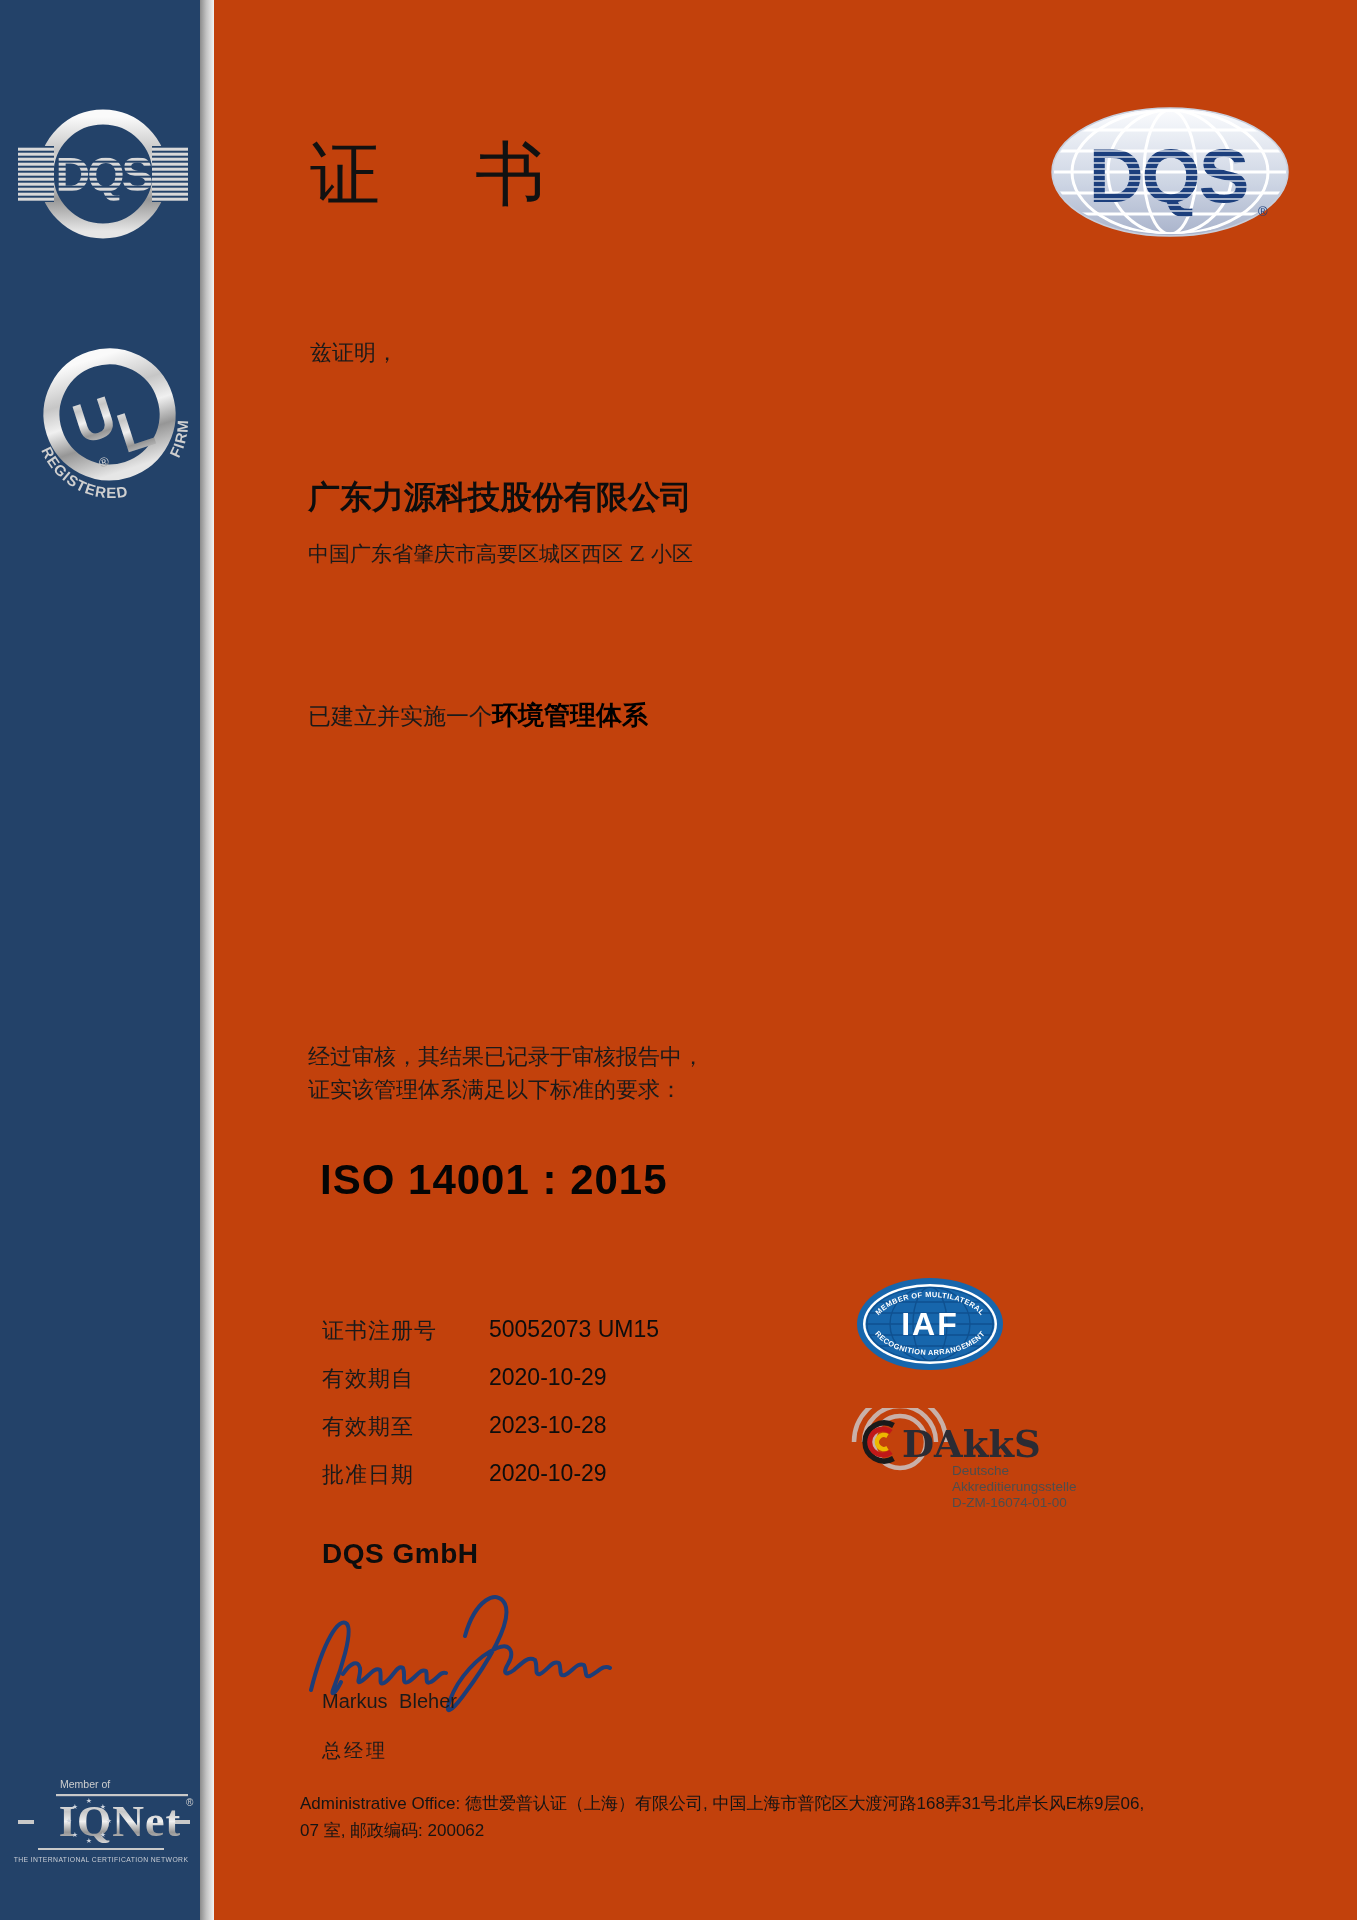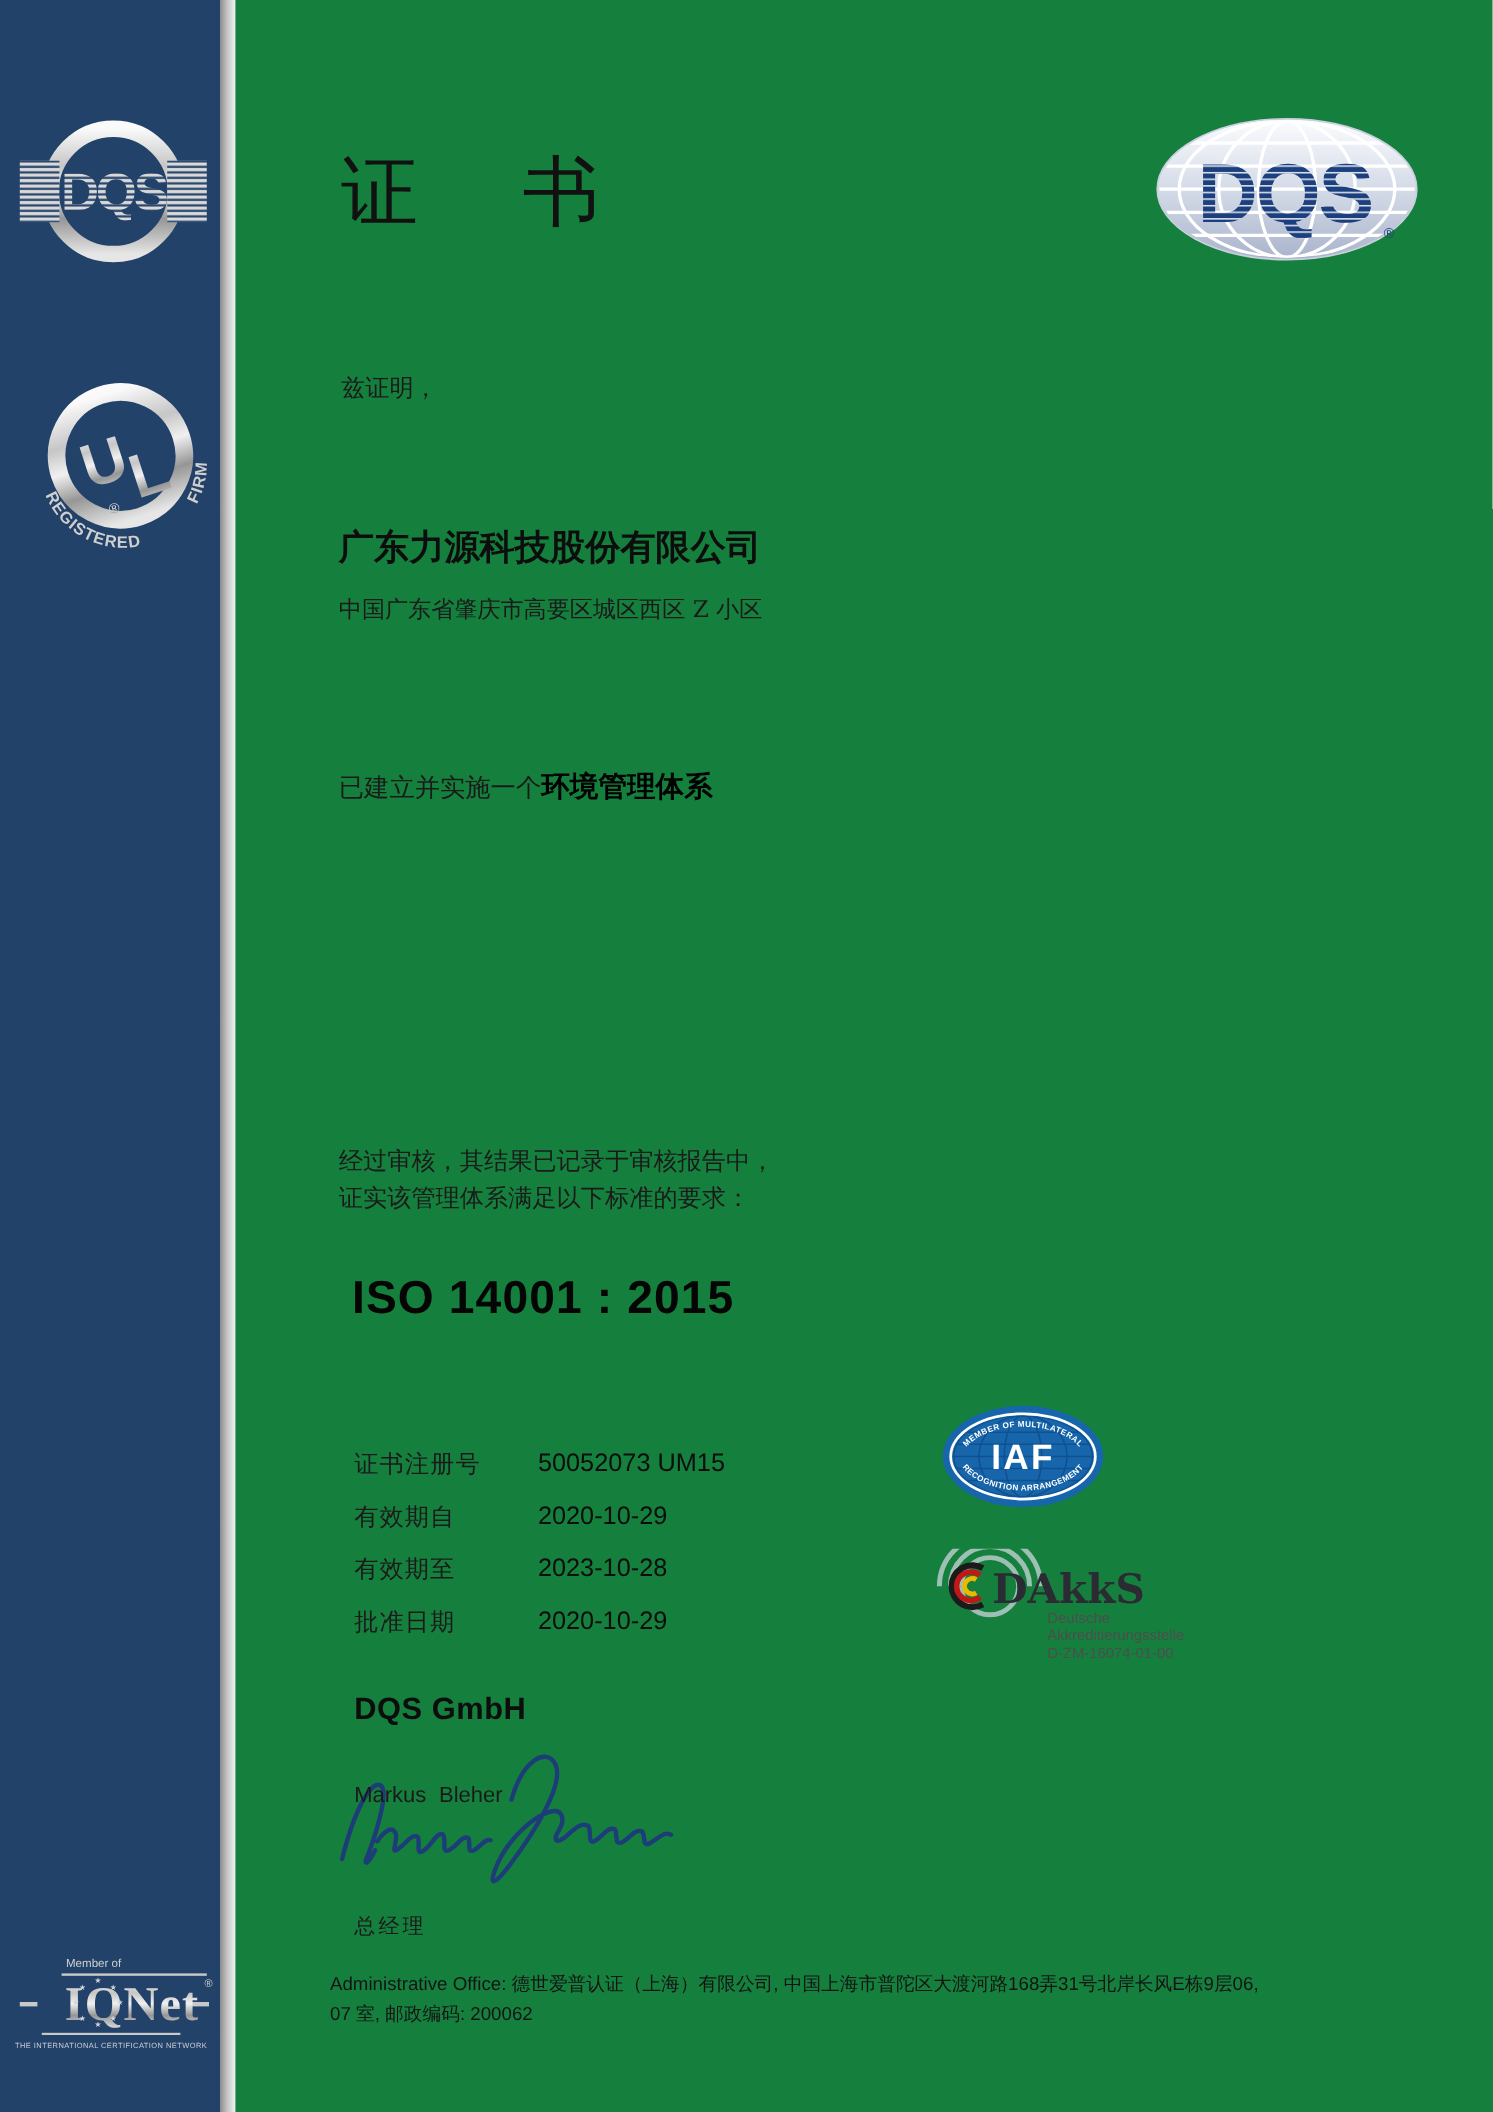--- a/index.html
+++ b/index.html
@@ -1,16 +1,16 @@
 <!DOCTYPE html>
 <html><head>
 <meta charset="utf-8">
 <style>
   html,body{margin:0;padding:0;background:#ffffff;}
-  .page{position:relative;width:1357px;height:1920px;background:#15803d;overflow:hidden;
+  .page{position:relative;width:1357px;height:1920px;background:#c2410c;overflow:hidden;
         font-family:"Liberation Sans","DejaVu Sans",sans-serif;}
   .serif{font-family:"DejaVu Serif","Liberation Serif",serif;}
   .sans{font-family:"Liberation Sans","DejaVu Sans",sans-serif;}
   .abs{position:absolute;}
 
   
   .sidebar{position:absolute;left:0;top:0;width:200px;height:1920px;background:#234269;}
   .sidebar-edge{position:absolute;left:200px;top:0;width:14px;height:1920px;
                 background:linear-gradient(90deg,#8c8c8c 0%,#c2c2c2 45%,#f2f2f2 100%);}
 
@@ -30,21 +30,21 @@
   .audit{left:308px;top:1040px;font-size:22px;line-height:33px;color:#1a1a1a;}
 
   .standard{left:320px;top:1156px;font-size:42px;font-weight:bold;color:#050505;letter-spacing:1px;}
 
   .details{left:322px;top:1316px;}
   .details .row{display:flex;margin-bottom:18px;gap:19px;}
   .details .lbl{width:148px;font-size:22px;letter-spacing:1px;color:#1a1a1a;}
   .details .val{font-size:23px;color:#0d0d0d;}
 
   .issuer{left:322px;top:1538px;font-size:28px;font-weight:bold;color:#0d0d0d;letter-spacing:.5px;}
-  .sig-name{left:322px;top:1621px;font-size:20px;color:#1a1a1a;word-spacing:6px;}
+  .sig-name{left:322px;top:1690px;font-size:20px;color:#1a1a1a;word-spacing:6px;}
   .sig-title{left:322px;top:1738px;font-size:19px;color:#1a1a1a;letter-spacing:3px;}
 
   .footer{left:300px;top:1790px;width:900px;font-size:17px;line-height:27px;color:#141414;}
   .footer .w{word-spacing:4px;}
 </style>
 </head>
 <body>
 
 <svg width="0" height="0" style="position:absolute" aria-hidden="true">
   <defs>

